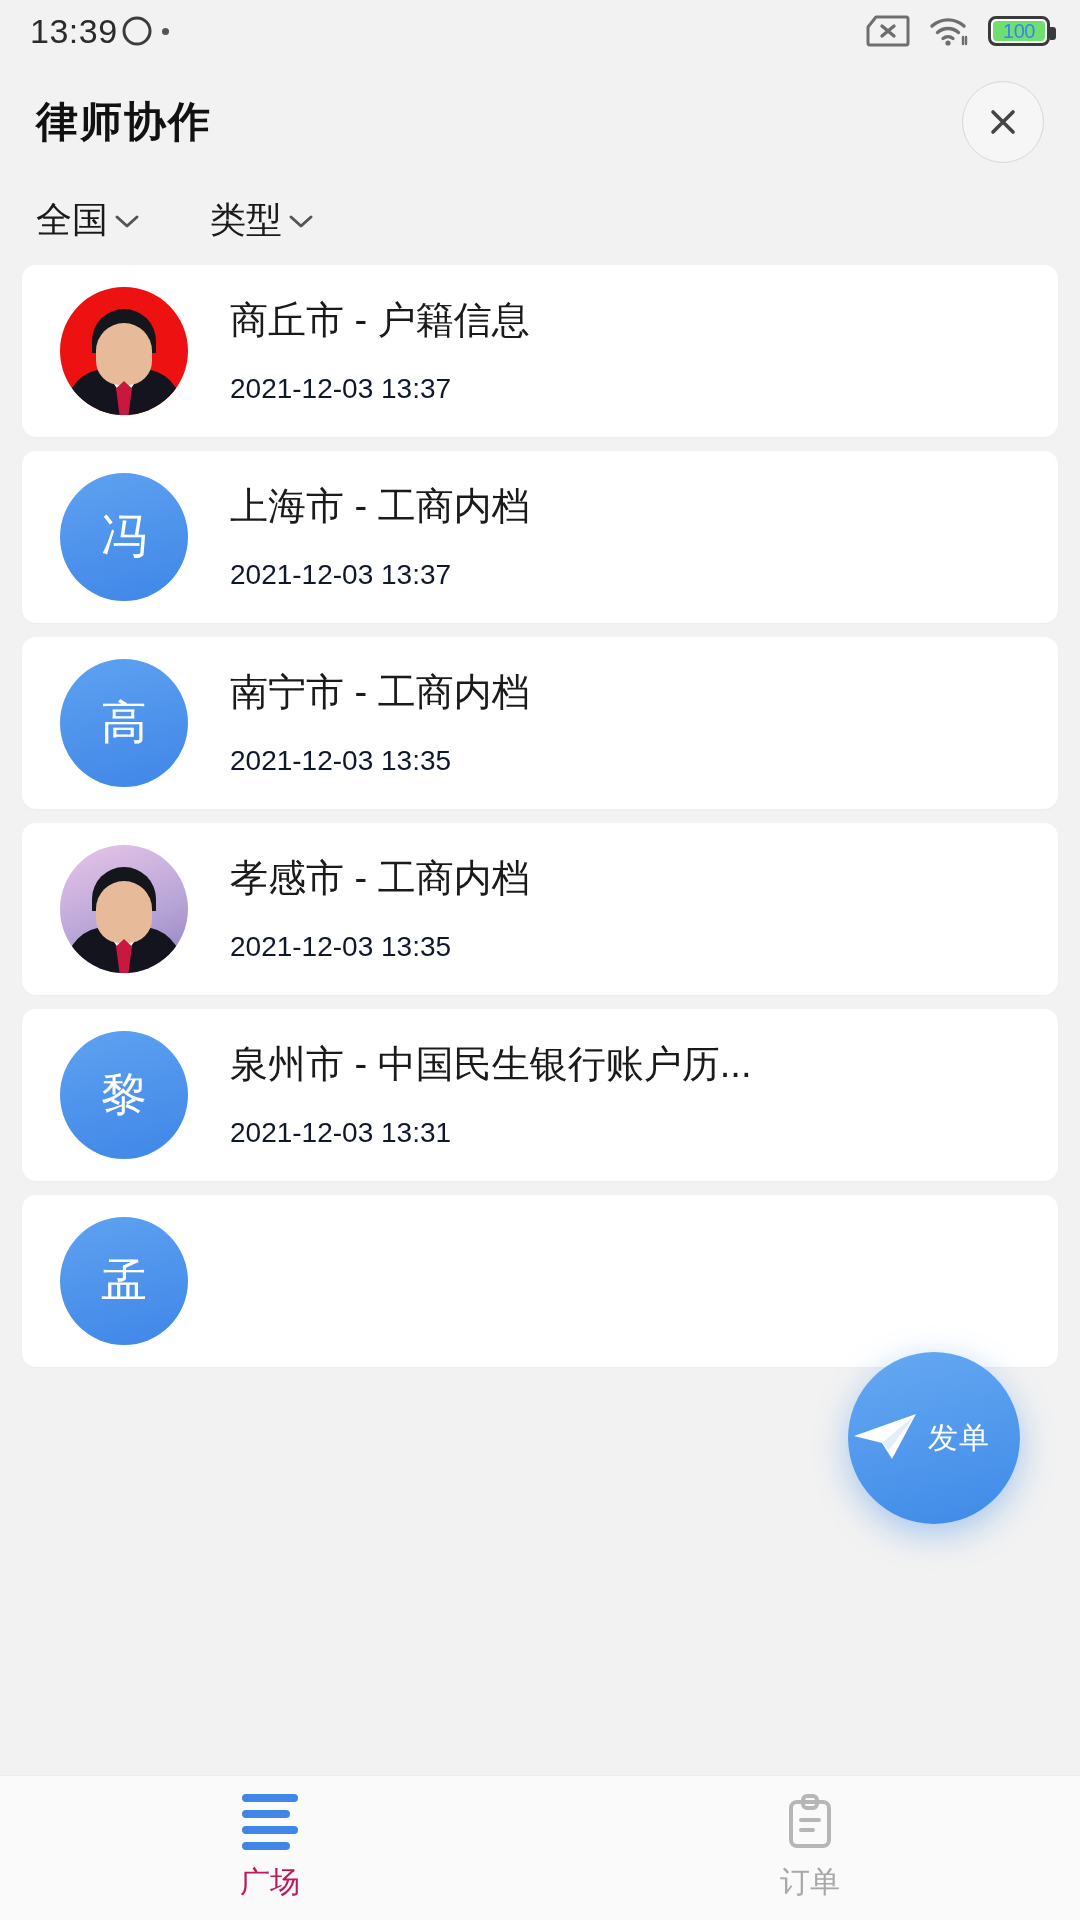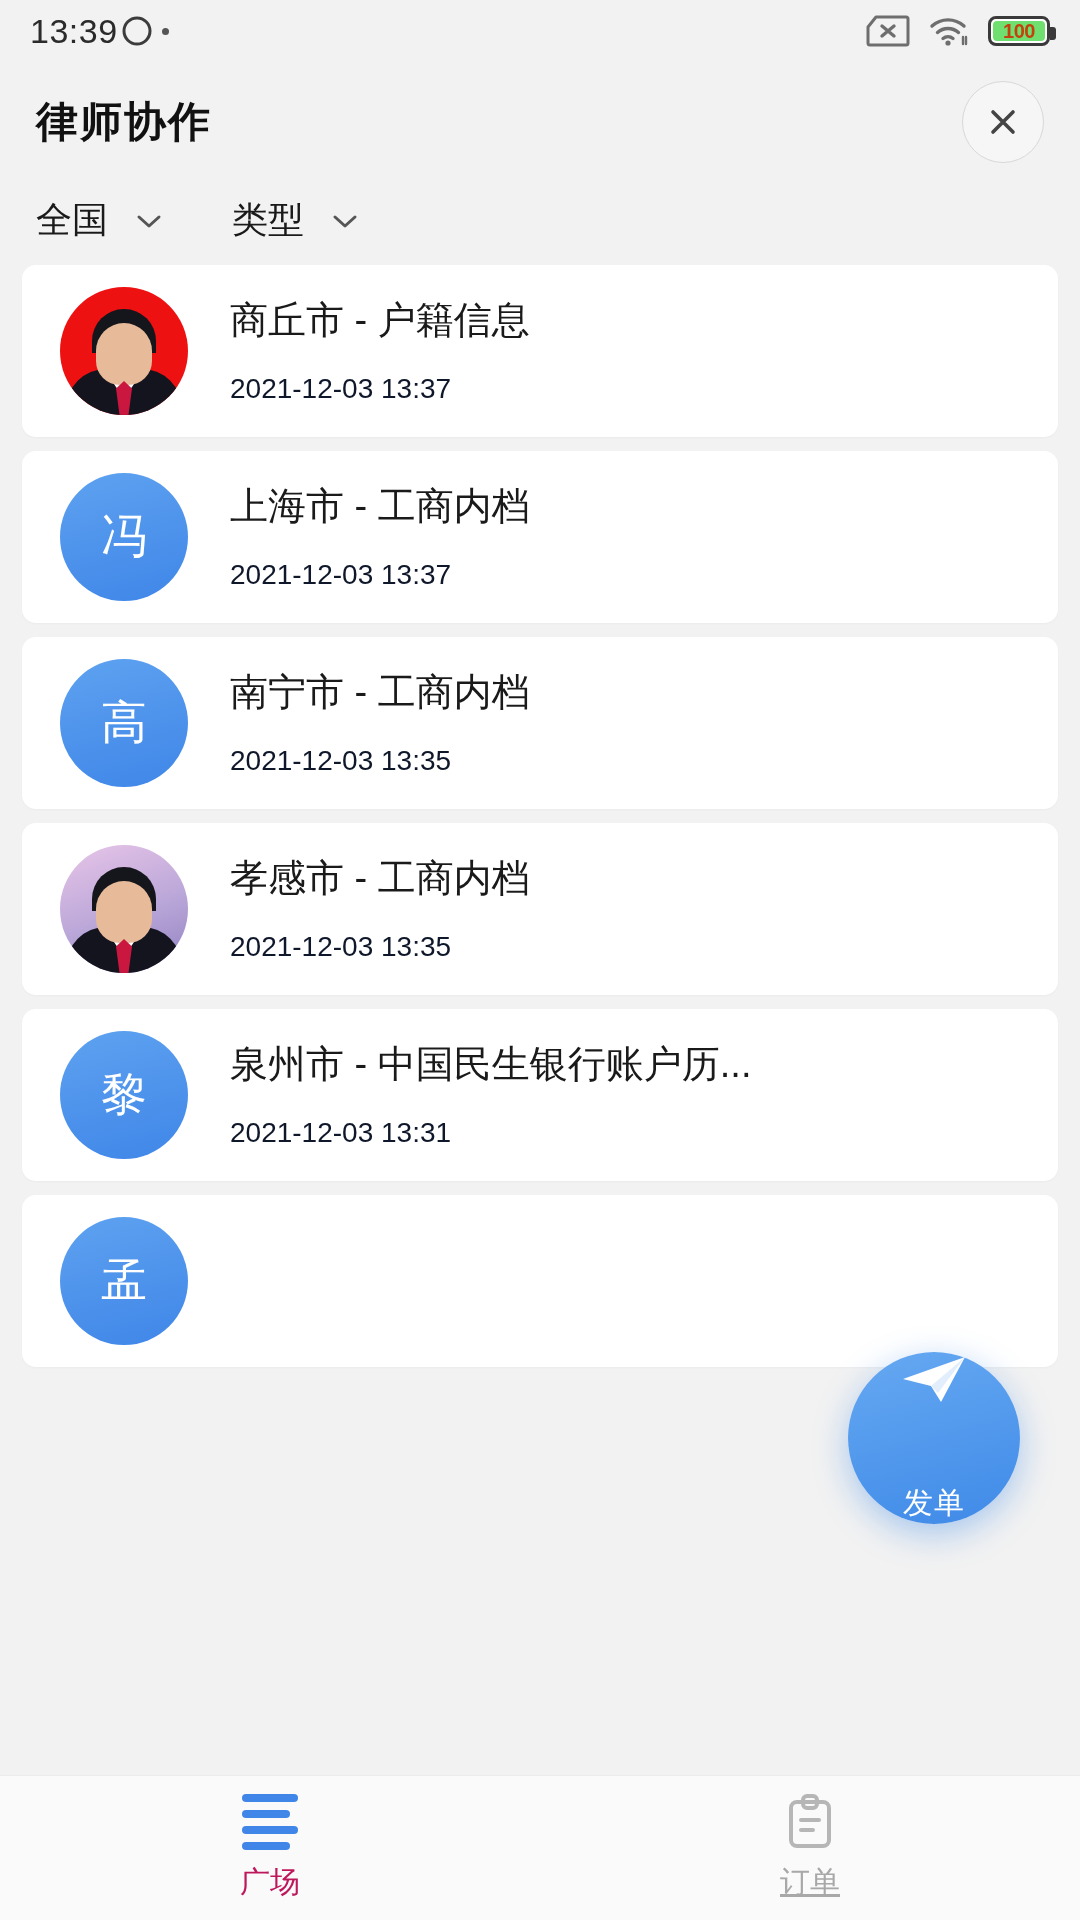--- a/index.html
+++ b/index.html
@@ -31,41 +31,41 @@
   }
   .battery::after{
     content:"";position:absolute;right:-9px;top:8px;width:6px;height:13px;
     background:#3a3a3a;border-radius:0 3px 3px 0;
   }
   .battery-fill{
     position:absolute;left:2px;top:2px;bottom:2px;right:2px;
     background:#6fe06f;border-radius:4px;
   }
   .battery-num{
-    position:relative;z-index:2;font-size:20px;font-weight:700;color:#c2410c;
+    position:relative;z-index:2;font-size:20px;font-weight:400;color:#3b82f6;
     letter-spacing:-.5px;
   }
 
   
   .header{
     height:120px;display:flex;align-items:center;padding:0 36px;background:#f2f2f2;
   }
   .page-title{font-size:42px;font-weight:700;color:#111;letter-spacing:2px;}
   .close-btn{
     margin-left:auto;width:82px;height:82px;border-radius:50%;
     border:1.5px solid #d8d8d8;background:#f6f6f6;
     display:flex;align-items:center;justify-content:center;
   }
   .close-btn svg{display:block;}
 
   
   .filters{
     display:flex;align-items:center;gap:70px;padding:14px 36px 22px 36px;background:#f2f2f2;
   }
-  .filter{display:flex;align-items:center;gap:28px;justify-content:space-between;}
+  .filter{display:flex;align-items:center;gap:6px;justify-content:space-between;}
   .filter-label{font-size:36px;color:#1a1a1a;}
   .chev{width:26px;height:16px;}
 
   
   .list{
     position:absolute;left:0;right:0;top:265px;bottom:145px;
     padding:0 22px;overflow:hidden;
   }
   .card{
     background:#fff;border-radius:14px;margin-bottom:14px;
@@ -94,40 +94,40 @@
   .f-skin{width:56px;height:62px;border-radius:28px 28px 24px 24px;background:#e7bb9a;top:36px;}
   .f-suit{width:116px;height:46px;border-radius:40px 40px 0 0;background:#14141e;bottom:0;}
   .f-tie{width:16px;height:34px;background:#c9173f;bottom:0;clip-path:polygon(50% 0,100% 22%,78% 100%,22% 100%,0 22%);}
   .f-collar{width:40px;height:30px;background:#fff;bottom:16px;clip-path:polygon(50% 100%,0 0,100% 0);}
 
   
   .fab{
     position:absolute;right:60px;bottom:396px;
     width:172px;height:172px;border-radius:50%;
     background:linear-gradient(165deg,#66a9f2,#3f8ae8);
-    display:flex;flex-direction:column;align-items:center;justify-content:space-between;
+    display:flex;align-items:center;justify-content:flex-start;
     box-shadow:0 10px 34px rgba(63,138,232,.42);
     gap:6px;
   }
   .fab-icon{width:74px;height:58px;}
   .fab-label{font-size:30px;color:#fff;letter-spacing:1px;}
 
   
   .bottomnav{
     position:absolute;left:0;right:0;bottom:0;height:145px;
     background:#fafafa;border-top:1px solid #ececec;
     display:flex;
   }
   .nav-item{
     flex:1;display:flex;flex-direction:column;align-items:center;justify-content:center;gap:12px;
   }
   .nav-icon{height:56px;display:flex;align-items:center;justify-content:center;}
   .nav-label{font-size:30px;}
   .nav-item.active .nav-label{color:#be185d;}
-  .nav-item.inactive .nav-label{color:#a8a8a8;text-decoration:underline;}
+  .nav-item.inactive .nav-label{color:#a8a8a8;}
   .bars{display:flex;flex-direction:column;gap:8px;}
   .bars i{display:block;height:8px;border-radius:4px;background:#3f86e8;}
   .bars i:nth-child(1){width:56px;}
   .bars i:nth-child(2){width:48px;}
   .bars i:nth-child(3){width:56px;}
   .bars i:nth-child(4){width:48px;}
 </style>
 </head>
 <body>
 

